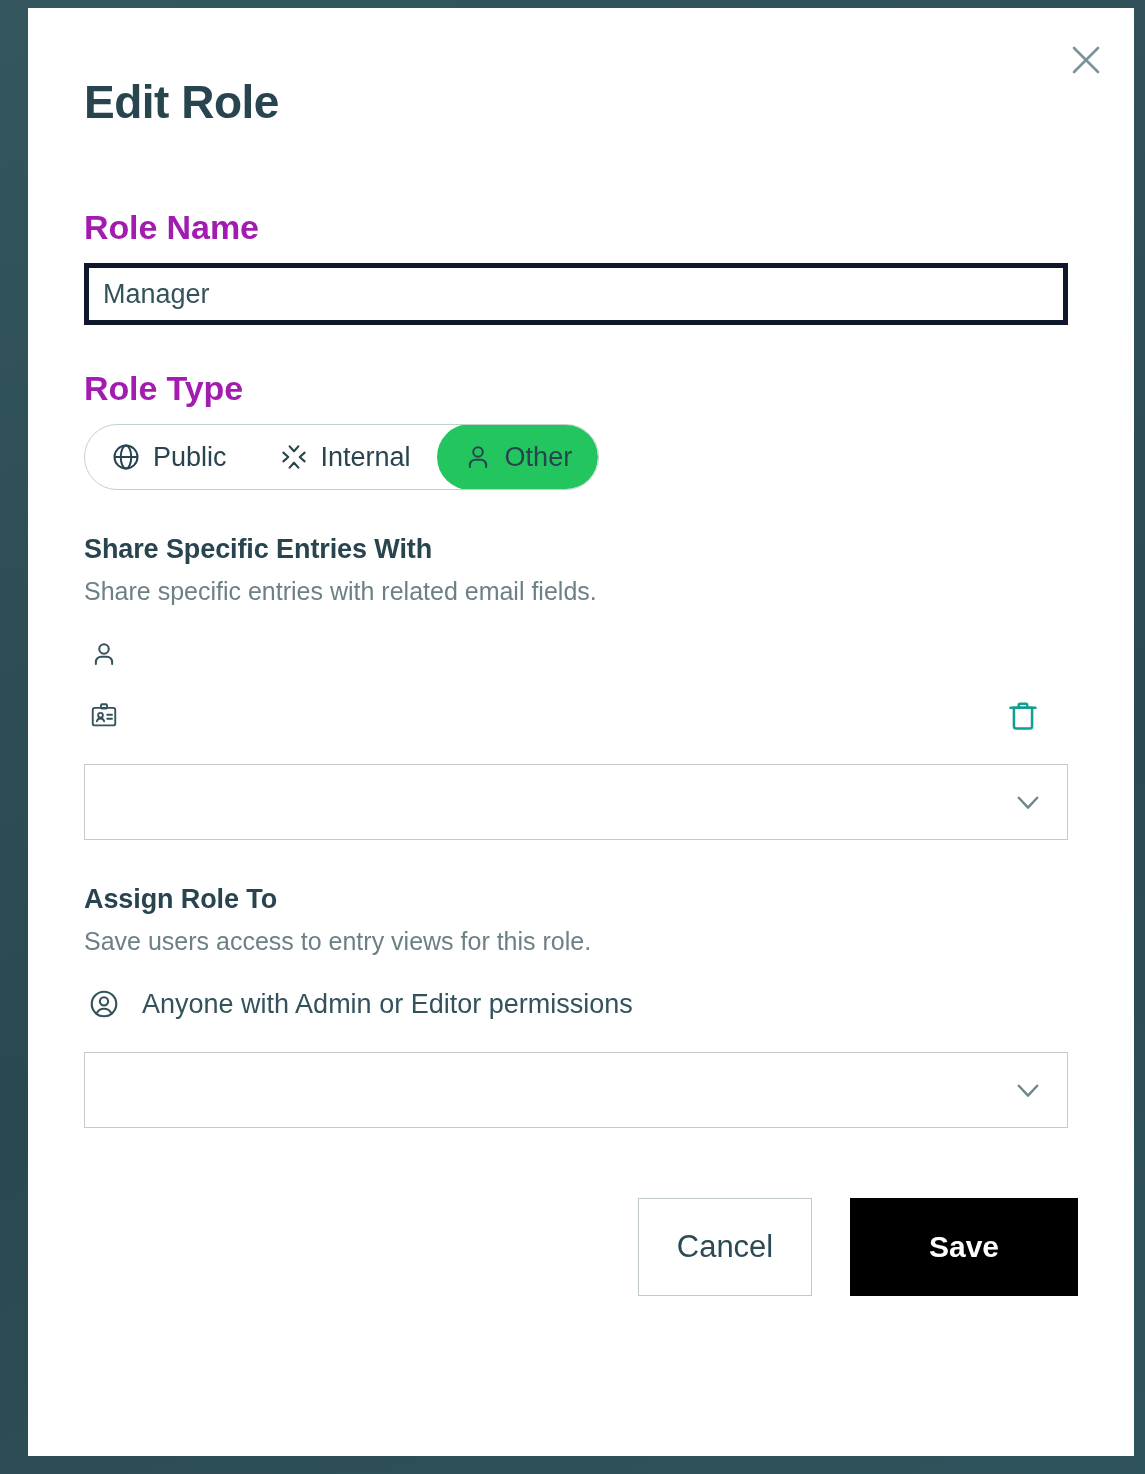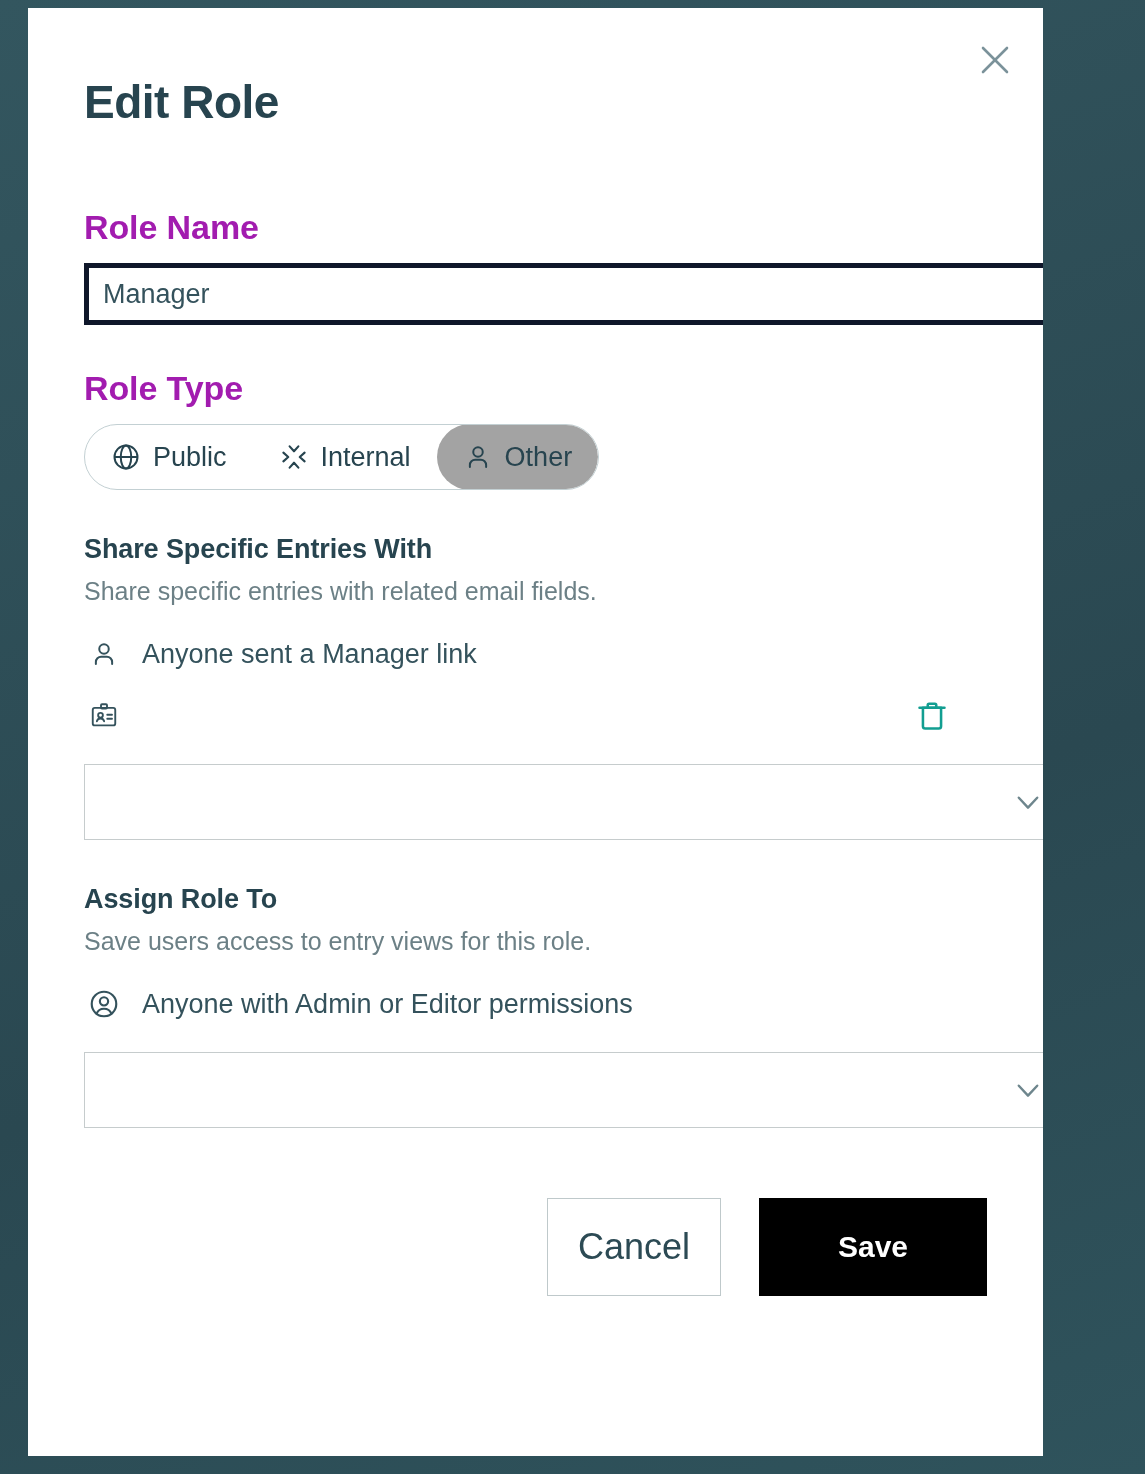--- a/index.html
+++ b/index.html
@@ -16,21 +16,21 @@
   }
   .backdrop {
     position: absolute;
     inset: 0;
     background: linear-gradient(160deg, #33565f 0%, #2a4851 60%, #2f535c 100%);
   }
   .modal {
     position: absolute;
     left: 28px;
     top: 8px;
-    width: 1015px;
+    width: 1106px;
     height: 1448px;
     background: #ffffff;
     overflow: hidden;
   }
   .close-btn {
     position: absolute;
     right: 26px;
     top: 30px;
     width: 44px;
     height: 44px;
@@ -88,21 +88,21 @@
     gap: 12px;
     height: 66px;
     padding: 0 26px;
     font-size: 27px;
     color: #27444f;
     cursor: pointer;
     border-radius: 999px;
     white-space: nowrap;
   }
   .seg-item.selected {
-    background: #a3a3a3;
+    background: #22c55e;
   }
   .seg-item .seg-label { line-height: 1; }
 
   .sub-head {
     font-size: 27px;
     font-weight: bold;
     color: #27444f;
     margin: 0 0 12px 0;
     letter-spacing: -0.1px;
   }
@@ -174,21 +174,21 @@
   .btn {
     font-family: "Liberation Sans", sans-serif;
     cursor: pointer;
     border: none;
   }
   .btn-cancel {
     width: 174px;
     height: 98px;
     background: #ffffff;
     border: 1px solid #bfc9cb;
-    font-size: 36px;
+    font-size: 31px;
     color: #2c4a54;
   }
   .btn-save {
     width: 228px;
     height: 98px;
     background: #000000;
     color: #ffffff;
     font-size: 30px;
     font-weight: bold;
   }
@@ -265,21 +265,20 @@
       <div class="sub-head">Share Specific Entries With</div>
       <div class="sub-desc">Share specific entries with related email fields.</div>
 
       <div class="entry-row">
         <span class="row-icon">
           <svg width="30" height="30" viewBox="0 0 24 24" fill="none" stroke="#34525c" stroke-width="1.6" stroke-linecap="round">
             <circle cx="12" cy="8" r="3.8"></circle>
             <path d="M5.5 20 v-1.6 a4.2 4.2 0 0 1 4.2-4.2 h4.6 a4.2 4.2 0 0 1 4.2 4.2 V20"></path>
           </svg>
         </span>
-        <span class="entry-text">Anyone sent a Manager link</span>
       </div>
 
       <div class="entry-row" style="margin-top:10px;">
         <span class="row-icon">
           <svg width="30" height="30" viewBox="0 0 24 24" fill="none" stroke="#34525c" stroke-width="1.5" stroke-linecap="round" stroke-linejoin="round">
             <rect x="3" y="5.5" width="18" height="14" rx="1.6"></rect>
             <rect x="9.6" y="2.6" width="4.8" height="3.4" rx="0.8"></rect>
             <circle cx="9.2" cy="11.4" r="1.9"></circle>
             <path d="M6.3 16.2 a3 3 0 0 1 5.8 0"></path>
             <line x1="14.6" y1="11" x2="18.4" y2="11"></line>

